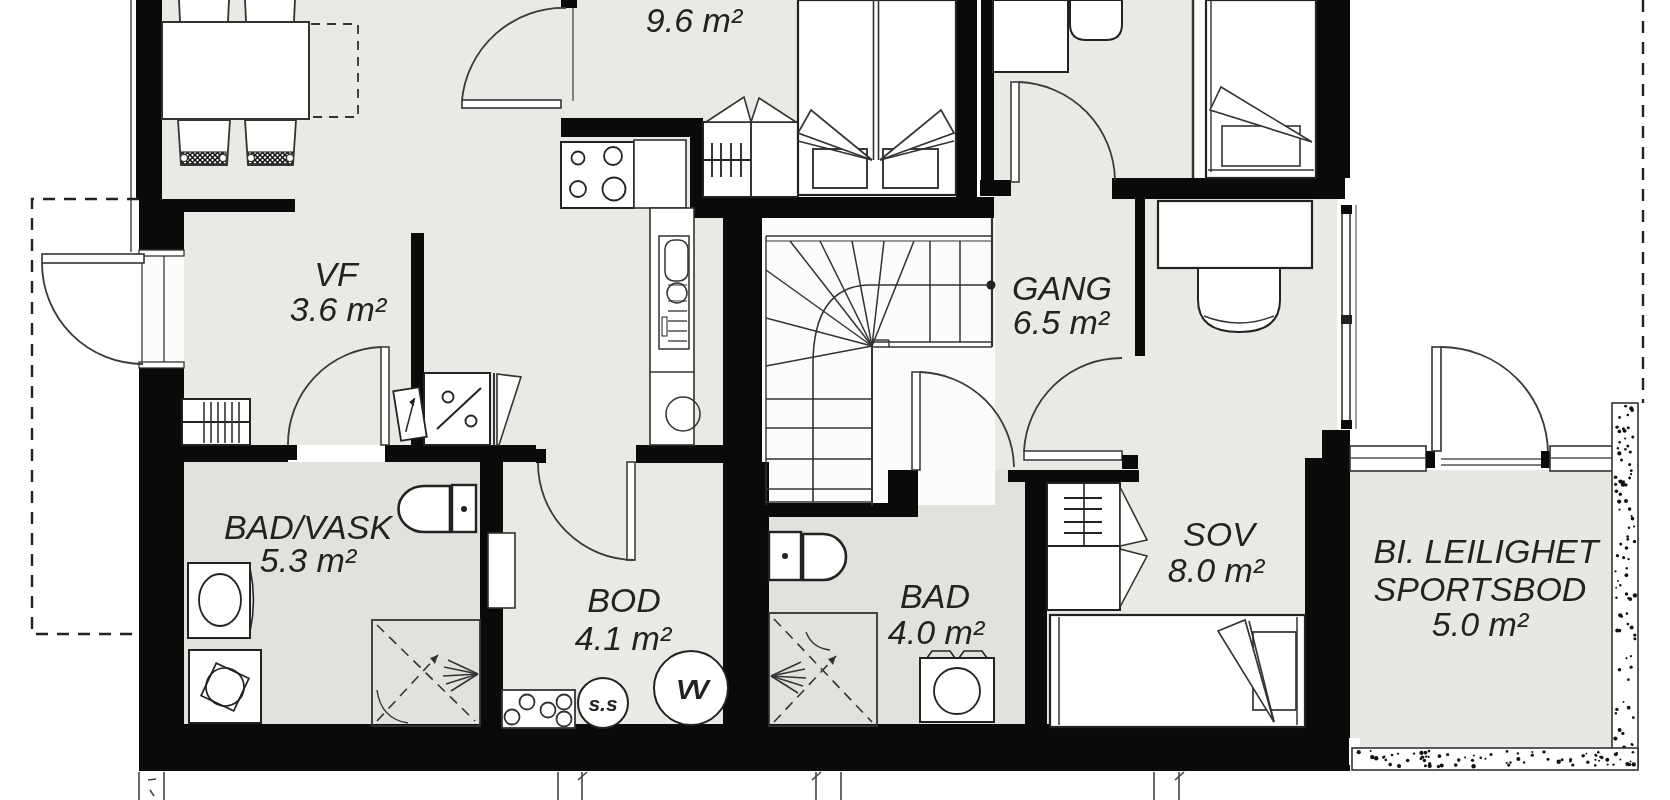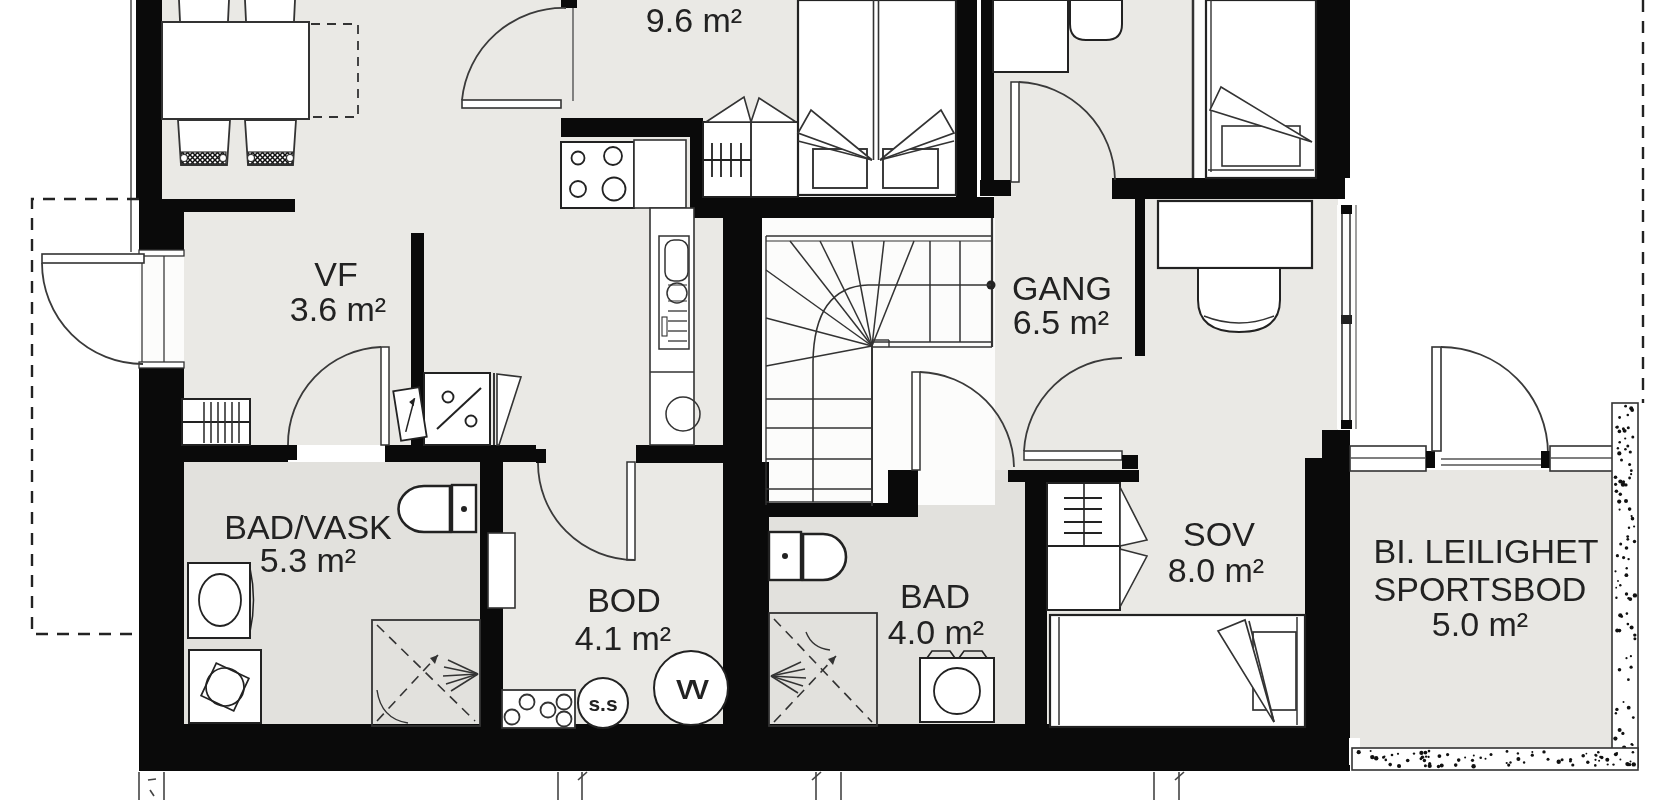--- a/index.html
+++ b/index.html
@@ -1,16 +1,16 @@
 <!DOCTYPE html>
 <html><head>
 <meta charset="utf-8">
 <style>
   html,body{margin:0;padding:0;background:#ffffff;}
-  .wrap{width:1670px;height:800px;position:relative;overflow:hidden;}
+  .wrap{width:1670px;height:800px;position:relative;overflow:hidden;font-style:italic;}
   svg{display:block;}
   text{font-family:"Liberation Sans", sans-serif; fill:#222222;}
   .lbl{font-size:34px;}
 </style>
 </head>
 <body>
 <div class="wrap">
 <svg width="1670" height="800" viewBox="0 0 1670 800" xmlns="http://www.w3.org/2000/svg">
 <defs>
   <pattern id="xh" width="5" height="5" patternUnits="userSpaceOnUse">

